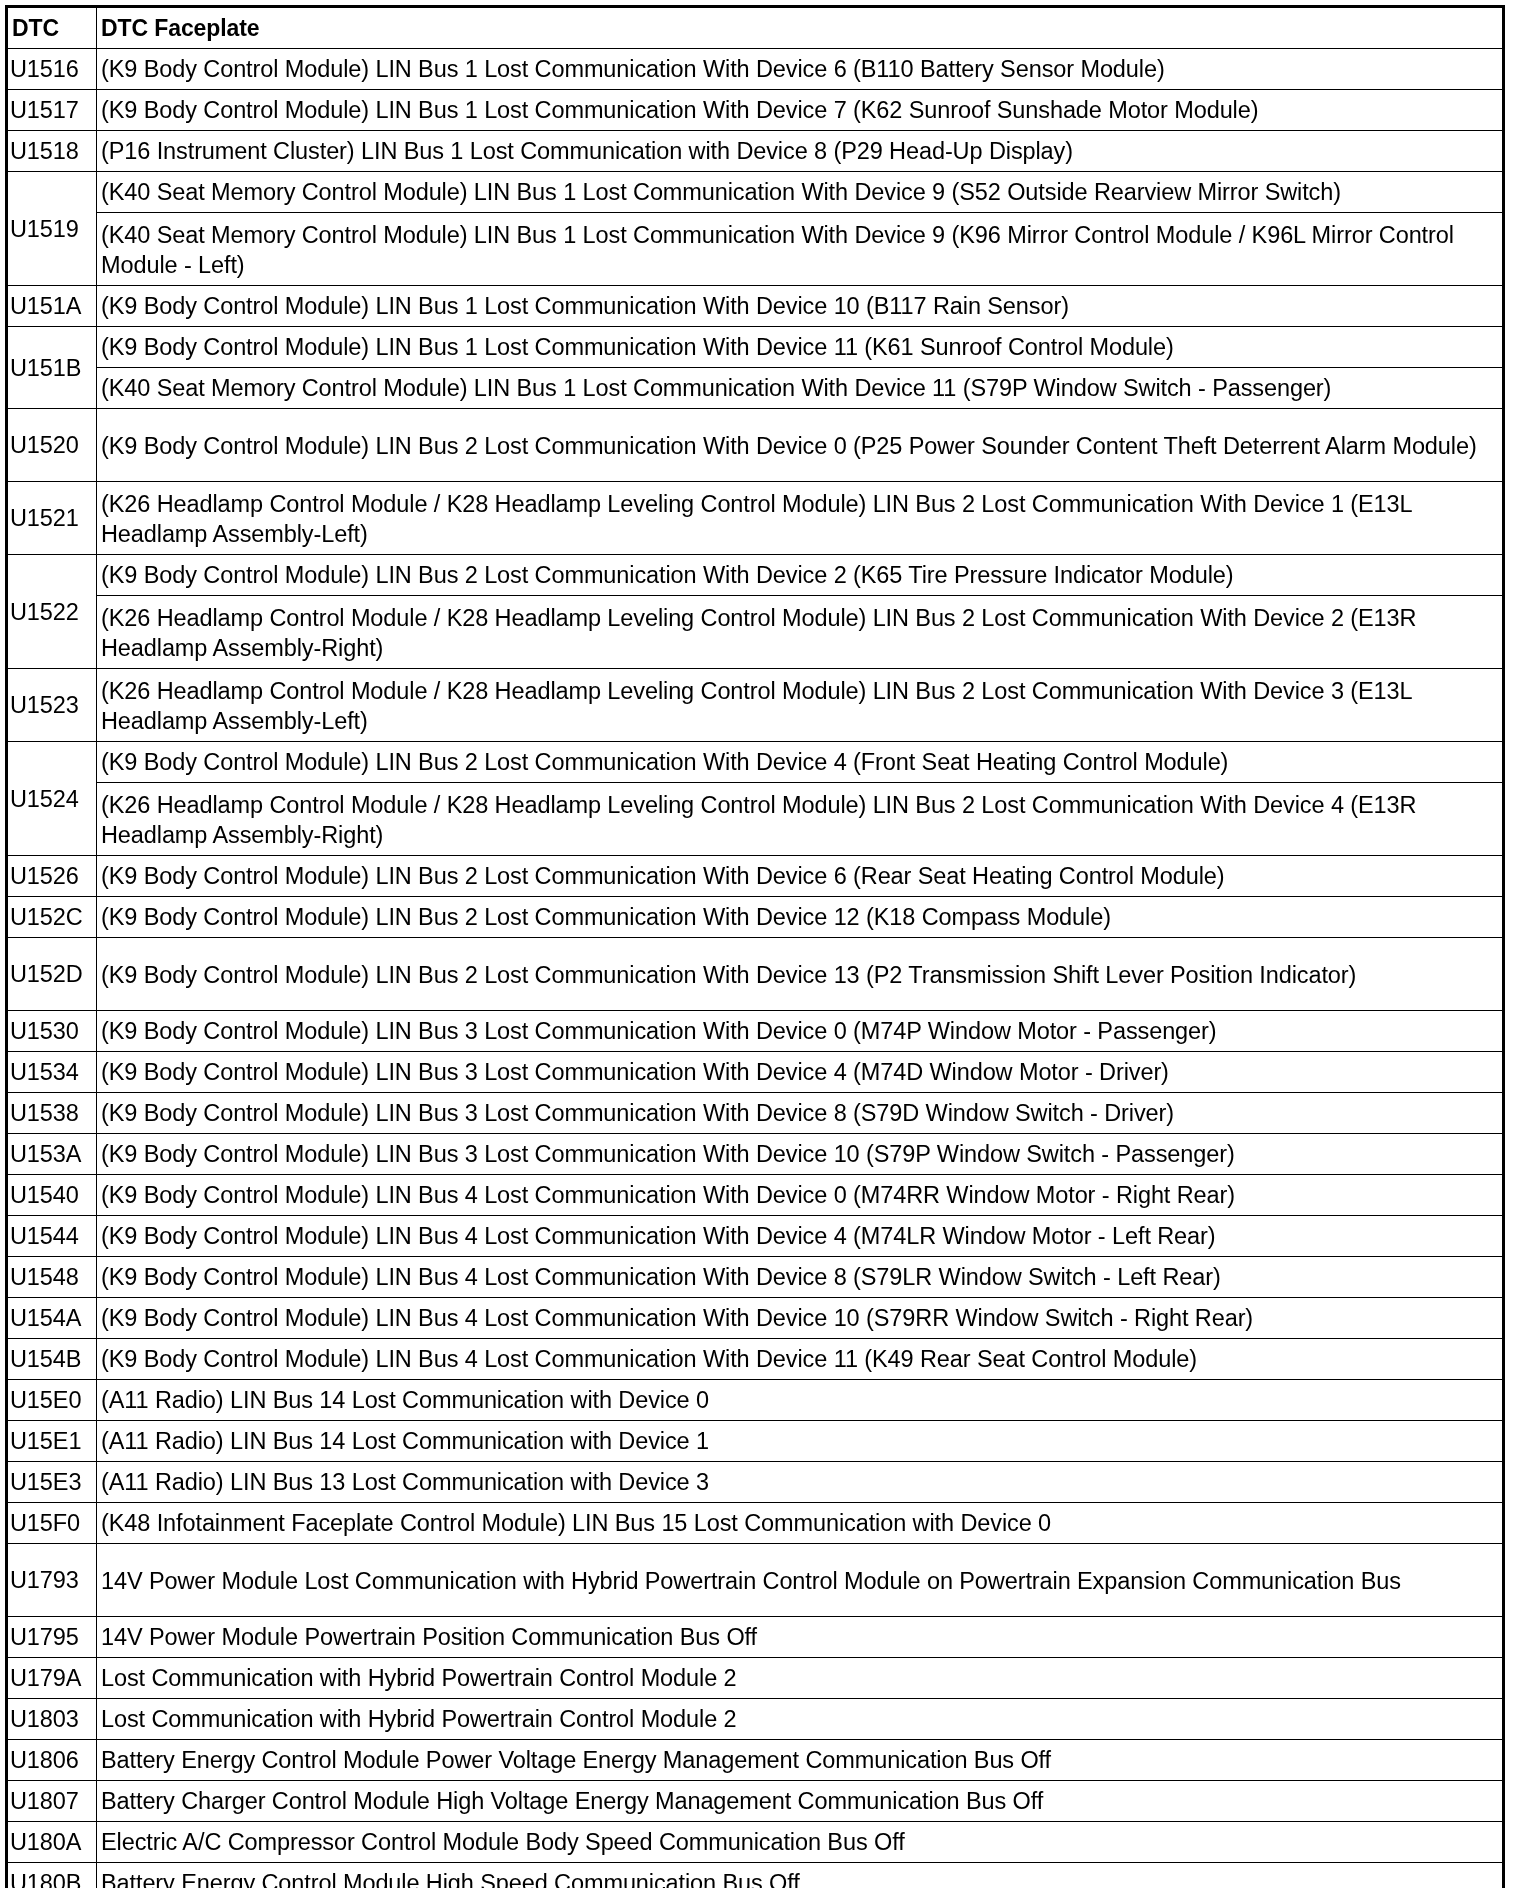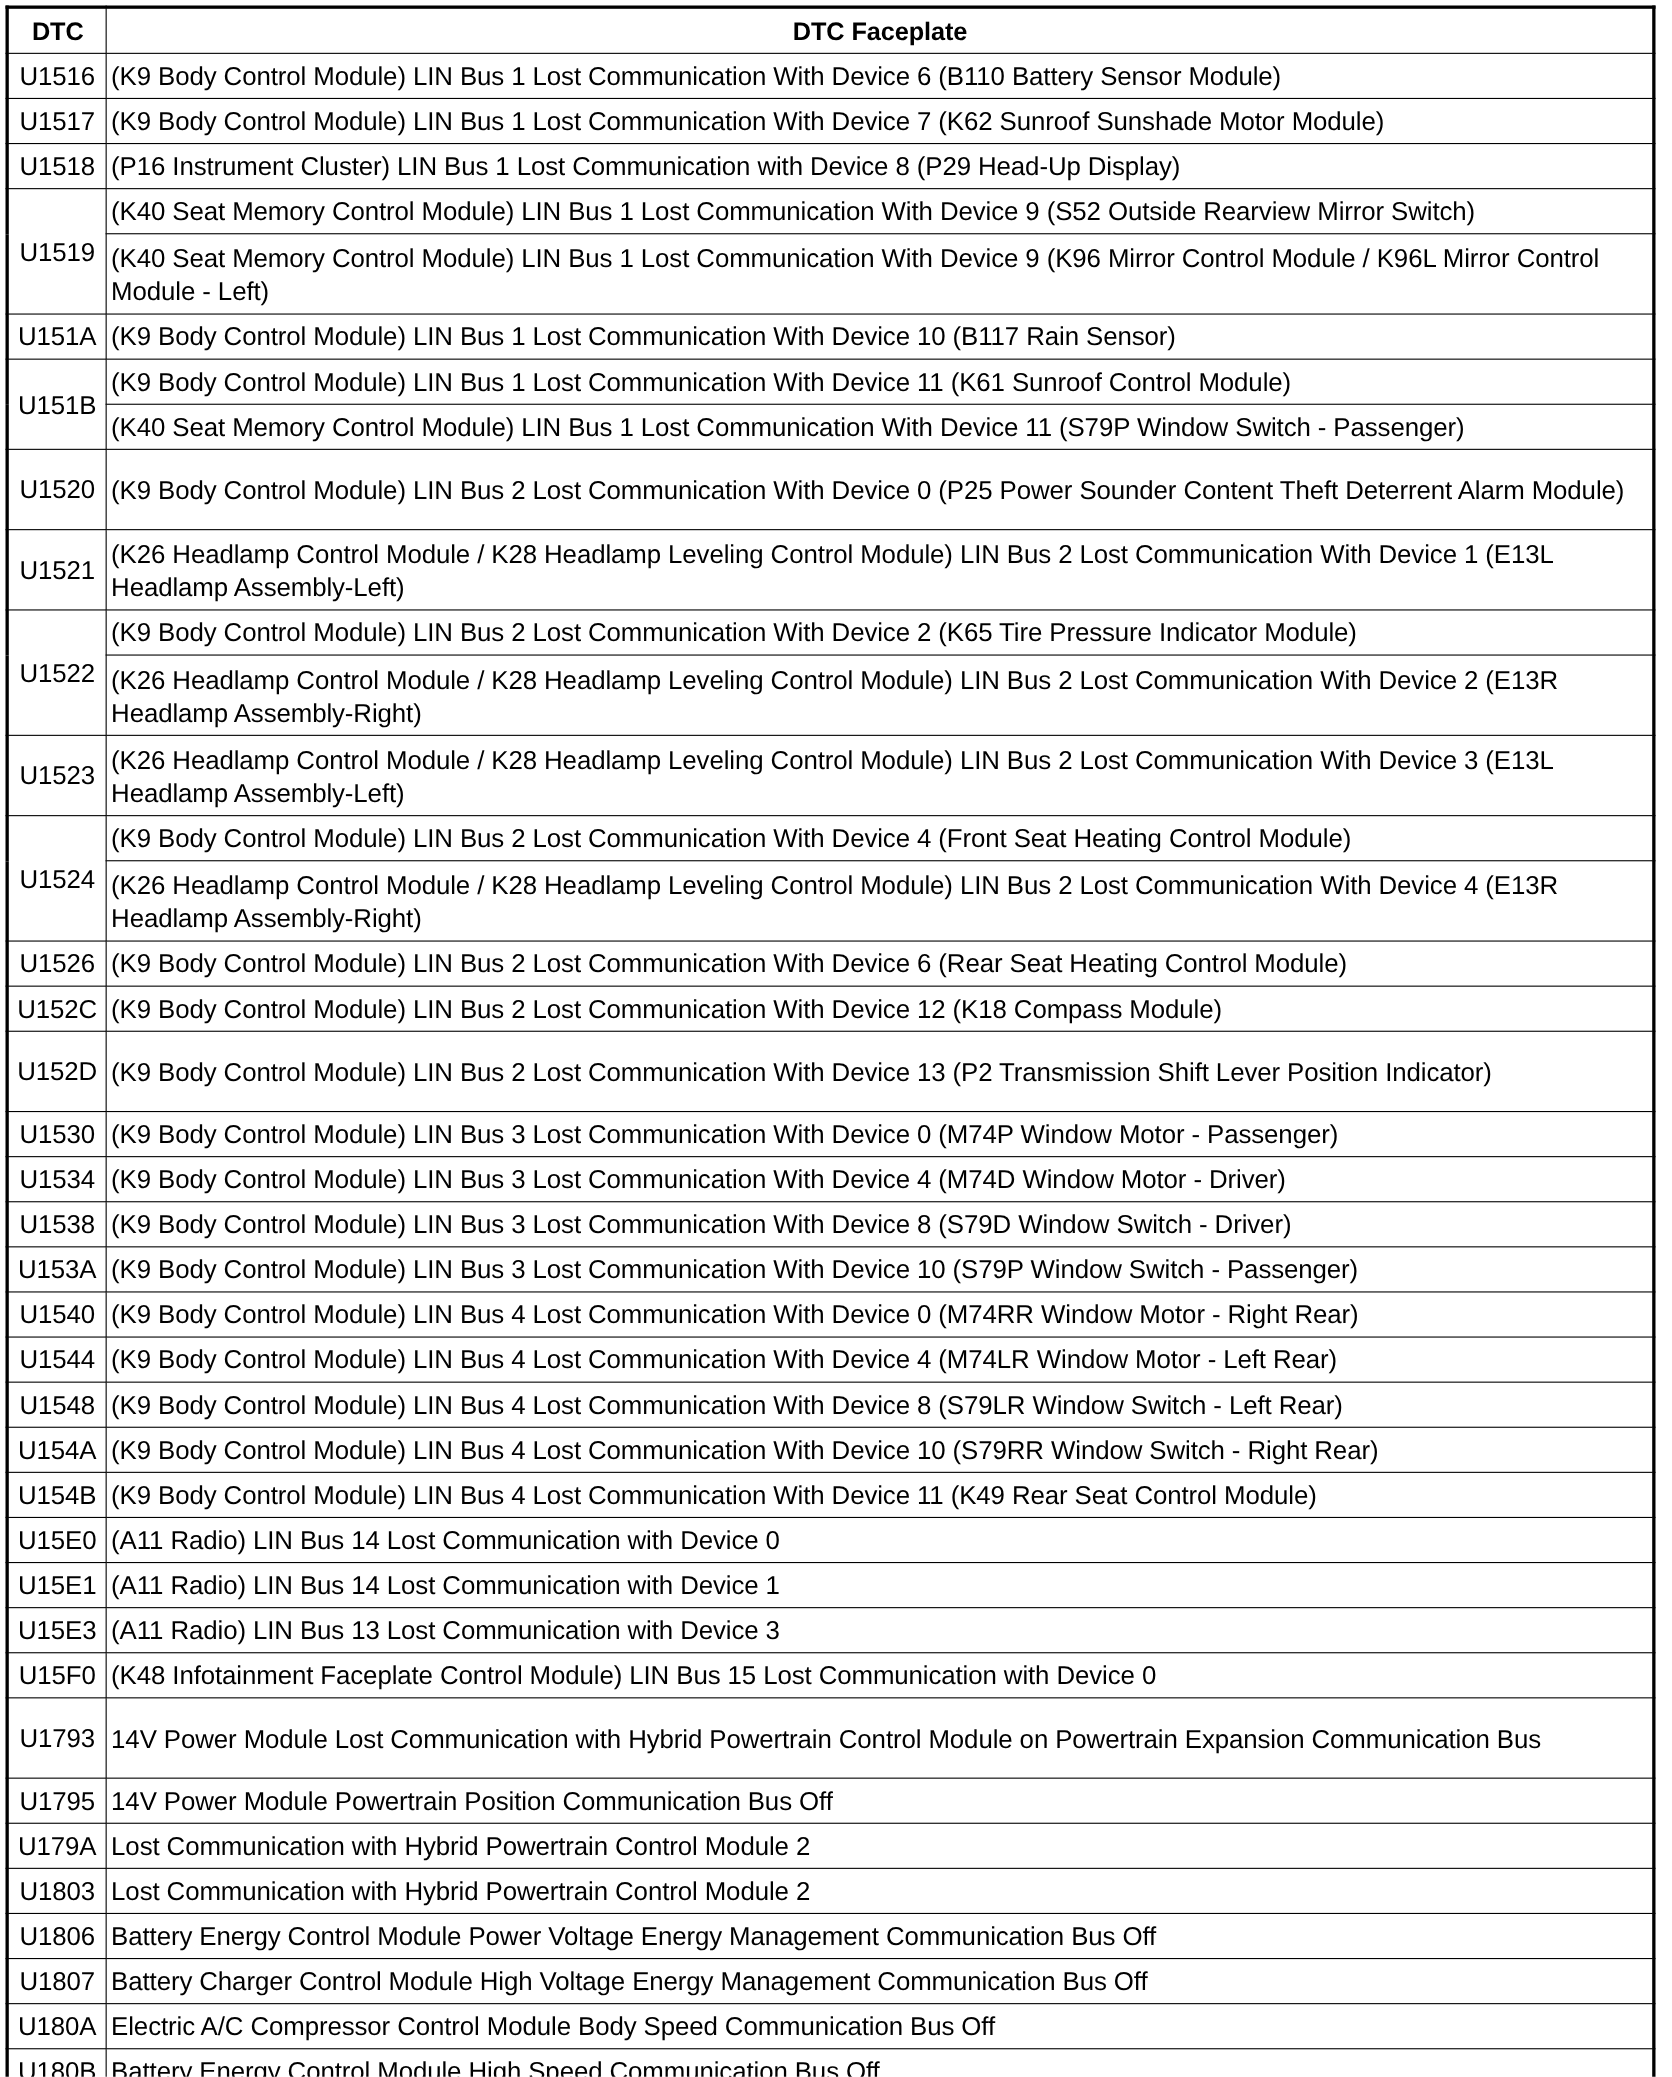--- a/index.html
+++ b/index.html
@@ -30,26 +30,25 @@
       border: 1.5px solid #000;
       padding: 0 3px 0 4px;
       font-size: 23.5px;
       line-height: 30px;
       vertical-align: middle;
       text-align: left;
       letter-spacing: -0.1px;
     }
     .dtc-table th {
       font-weight: bold;
-      text-align: center;
+      text-align: left;
       height: 40px;
       font-size: 23px;
     }
     .dtc-table td.dtc {
-      text-align: center;
       padding: 0 2px;
     }
     .dtc-table tr.single td { height: 40px; }
     .dtc-table tr.double td.desc { height: 71px; padding-top: 1px; }
   </style>
 </head>
 <body>
 
 <table class="dtc-table">
   <colgroup>

